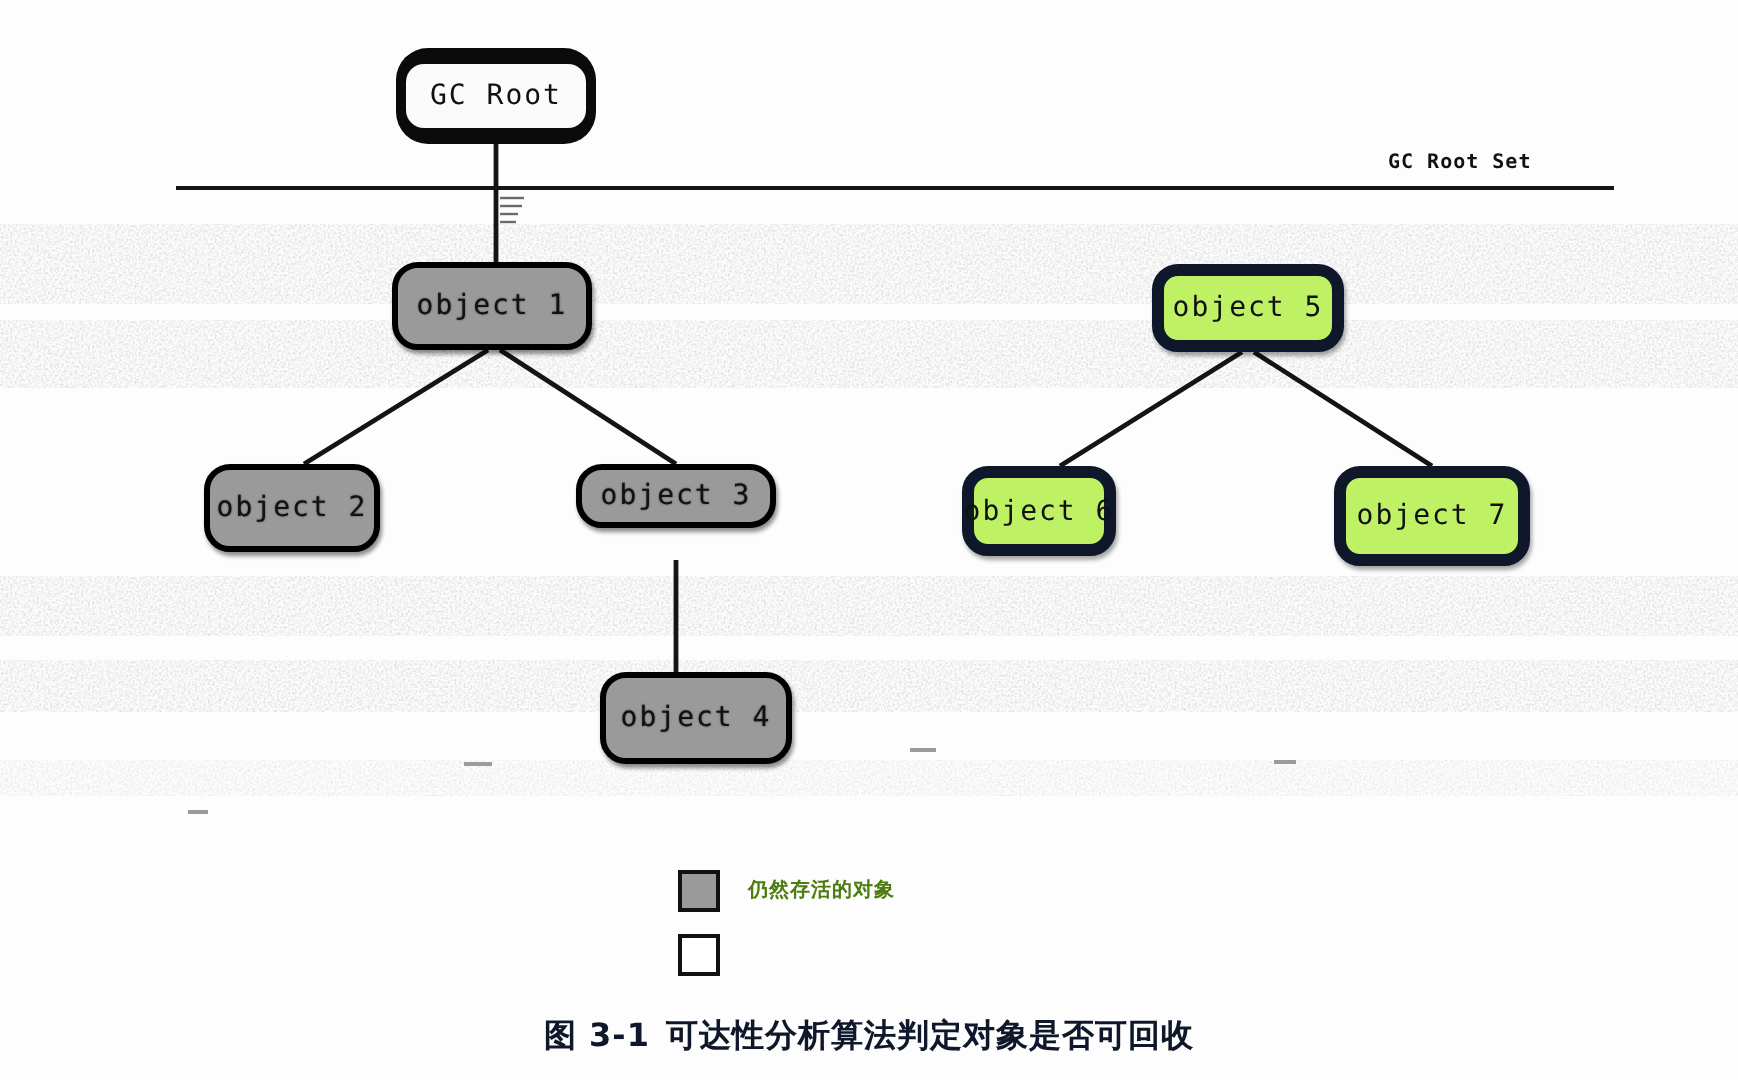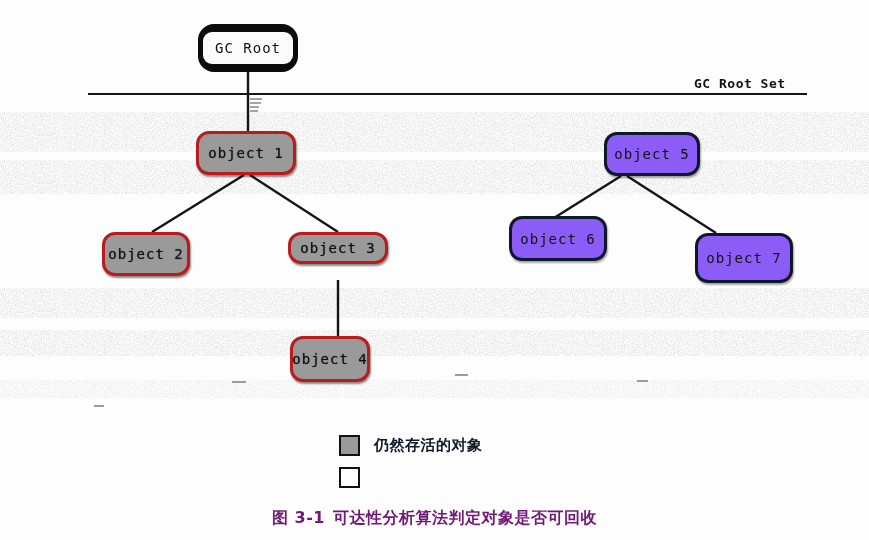--- a/index.html
+++ b/index.html
@@ -45,29 +45,28 @@
     justify-content: center;
     font-family: "DejaVu Sans Mono", "Liberation Mono", monospace;
     font-size: 14px;
     letter-spacing: 1px;
     color: #111;
     border-radius: 13px;
     white-space: nowrap;
   }
   .node.alive {
     background: #9a9a9a;
-    border: 3px solid #b91c1c;
+    border: 3px solid #000000;
     box-shadow: 1px 2px 2px rgba(0,0,0,.45);
     text-shadow: 0 0 1px rgba(0,0,0,.6);
   }
   .node.dead {
-    background: #8b5cf6;
-    border: 3px solid #0f172a;
+    background: #bef264;
+    border: 6px solid #0f172a;
     box-shadow: 1px 2px 2px rgba(0,0,0,.35);
-    margin-left: 28px;
   }
   .node.gcroot {
     background: #0b0b0b;
     border: 0;
     border-radius: 16px;
     padding: 8px 5px;
   }
   .node.gcroot .inner {
     background: #fbfbfb;
     border-radius: 9px;
@@ -89,21 +88,21 @@
     top: 93px;
     width: 719px;
     height: 0;
     border-top: 2px solid #151515;
   }
   #rootline-label {
     position: absolute;
     left: 694px;
     top: 76px;
     font-family: "DejaVu Sans Mono", "Liberation Mono", monospace;
-    font-size: 13px;
+    font-size: 10px;
     font-weight: bold;
     letter-spacing: .5px;
     color: #111;
   }
 
   
   #legend {
     position: absolute;
     left: 339px;
     top: 432px;
@@ -119,37 +118,37 @@
     height: 21px;
     box-sizing: border-box;
     border: 2px solid #111;
     margin-right: 14px;
     flex: none;
   }
   .swatch.alive { background: #9a9a9a; }
   .swatch.dead  { background: #ffffff; }
   .legend-label {
     font-family: Liberation Serif, serif;
-    font-size: 15px;
+    font-size: 10px;
     font-weight: bold;
-    color: #0f172a;
+    color: #4d7c0f;
     letter-spacing: .5px;
   }
 
   
   #caption {
     position: absolute;
     left: 0;
     top: 508px;
     width: 869px;
     text-align: center;
     font-family: "DejaVu Sans", sans-serif;
     font-size: 16px;
     font-weight: bold;
-    color: #701a75;
+    color: #0f172a;
     letter-spacing: .5px;
   }
   #caption .num { margin-right: 2px; }
 
   
   .speck {
     position: absolute;
     background: #9b9b9b;
     pointer-events: none;
   }
@@ -218,29 +217,29 @@
   </div>
 
   <div class="node alive" style="left:102px;top:232px;width:88px;height:44px">
     <span>object 2</span>
   </div>
 
   <div class="node alive" style="left:288px;top:232px;width:100px;height:32px">
     <span>object 3</span>
   </div>
 
-  <div class="node alive" style="left:290px;top:336px;width:80px;height:46px">
+  <div class="node alive" style="left:300px;top:336px;width:96px;height:46px">
     <span>object 4</span>
   </div>
 
   <div class="node dead" style="left:576px;top:132px;width:96px;height:44px">
     <span>object 5</span>
   </div>
 
-  <div class="node dead" style="left:481px;top:216px;width:98px;height:45px">
+  <div class="node dead" style="left:481px;top:233px;width:77px;height:45px">
     <span>object 6</span>
   </div>
 
   <div class="node dead" style="left:667px;top:233px;width:98px;height:50px">
     <span>object 7</span>
   </div>
 
   <div id="legend">
     <div class="legend-row">
       <span class="swatch alive"></span>

